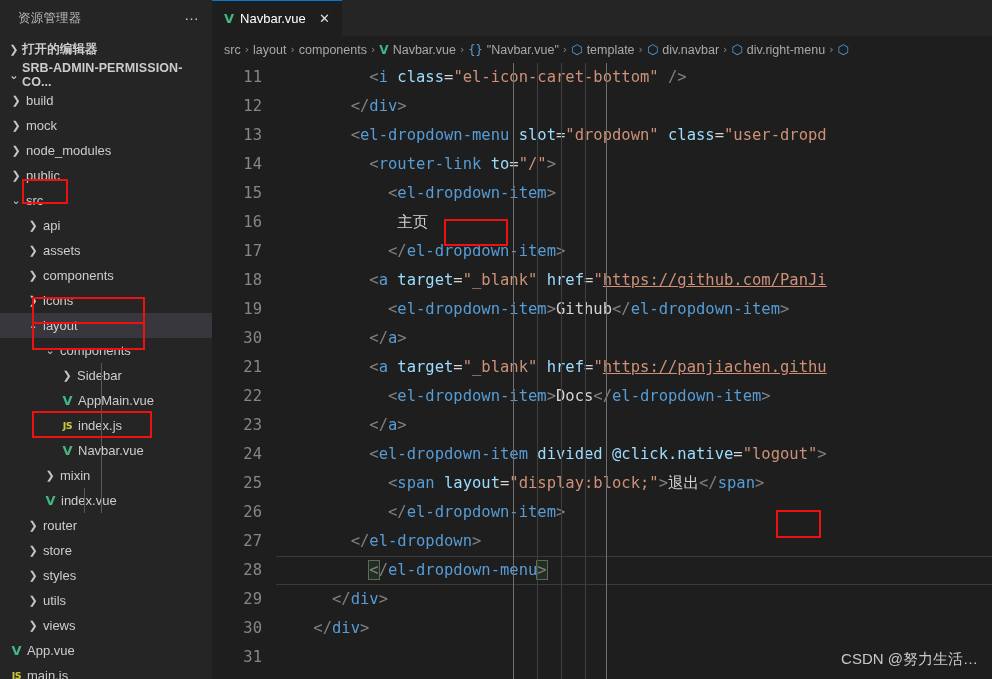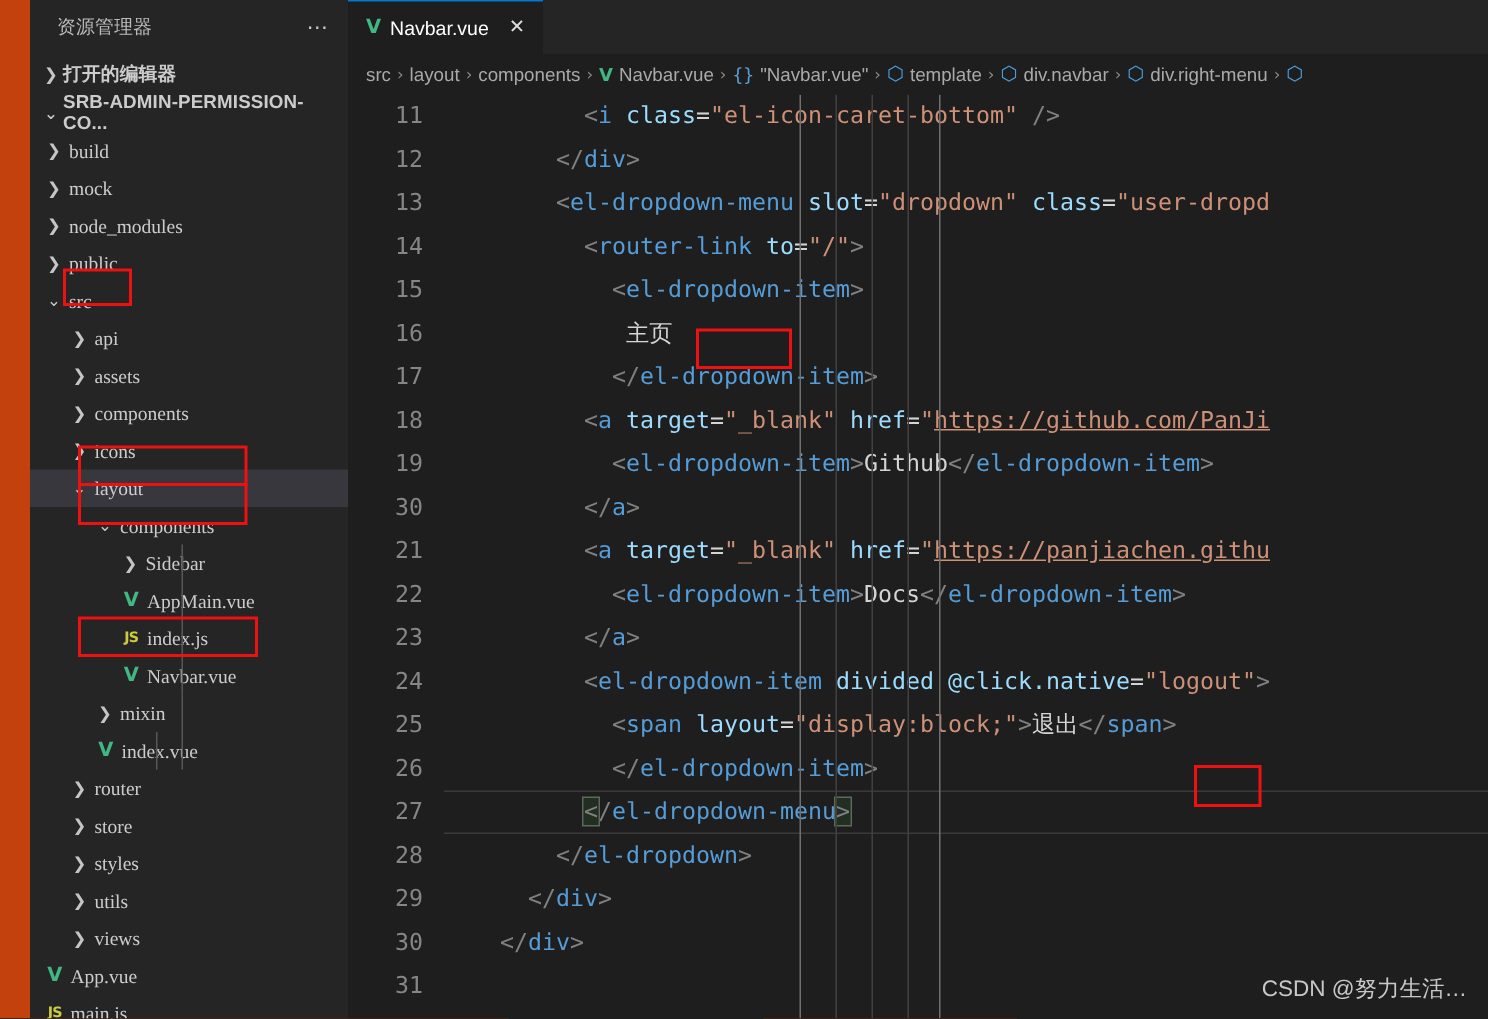--- a/index.html
+++ b/index.html
@@ -6,22 +6,21 @@
   html, body {
     width: 992px; height: 679px;
     background: #1e1e1e;
     font-family: "Liberation Sans", sans-serif;
     overflow: hidden;
   }
   #app {
     position: relative;
     width: 992px; height: 679px;
     display: flex;
-    background: #c2410c;
-    padding-left: 20px;
+    background: #4d7c0f;
   }
 
   
   .sidebar {
     width: 212px; height: 679px;
     background: #252526;
     flex: 0 0 212px;
     position: relative;
     overflow: hidden;
   }
@@ -65,21 +64,21 @@
   .sb-row {
     height: 25px;
     display: flex;
     align-items: center;
     color: #cccccc;
     font-size: 13px;
     position: relative;
     white-space: nowrap;
   }
   .sb-row.selected { background: #37373d; }
-  .sb-row .lbl { padding-left: 2px; font-family: Liberation Serif, serif; }
+  .sb-row .lbl { padding-left: 2px; }
   .ficon {
     width: 17px; flex: 0 0 17px;
     font-size: 10.5px;
     font-weight: bold;
     text-align: center;
     font-family: "DejaVu Sans", sans-serif;
   }
   .ficon.vue { color: #41b883; font-size: 13px; }
   .ficon.js  { color: #cbcb41; font-size: 9.5px; letter-spacing: -.5px; }
   .indent-line {
@@ -463,22 +462,22 @@
           <div class="cline">            <span class="t-brk">&lt;/</span><span class="t-tag">el-dropdown-item</span><span class="t-brk">&gt;</span></div>
           <div class="cline">          <span class="t-brk">&lt;</span><span class="t-tag">a</span><span class="t-txt"> </span><span class="t-attr">target</span><span class="t-eq">=</span><span class="t-str">"_blank"</span><span class="t-txt"> </span><span class="t-attr">href</span><span class="t-eq">=</span><span class="t-str">"</span><span class="t-link">https://github.com/PanJi</span></div>
           <div class="cline">            <span class="t-brk">&lt;</span><span class="t-tag">el-dropdown-item</span><span class="t-brk">&gt;</span><span class="t-txt">Github</span><span class="t-brk">&lt;/</span><span class="t-tag">el-dropdown-item</span><span class="t-brk">&gt;</span></div>
           <div class="cline">          <span class="t-brk">&lt;/</span><span class="t-tag">a</span><span class="t-brk">&gt;</span></div>
           <div class="cline">          <span class="t-brk">&lt;</span><span class="t-tag">a</span><span class="t-txt"> </span><span class="t-attr">target</span><span class="t-eq">=</span><span class="t-str">"_blank"</span><span class="t-txt"> </span><span class="t-attr">href</span><span class="t-eq">=</span><span class="t-str">"</span><span class="t-link">https://panjiachen.githu</span></div>
           <div class="cline">            <span class="t-brk">&lt;</span><span class="t-tag">el-dropdown-item</span><span class="t-brk">&gt;</span><span class="t-txt">Docs</span><span class="t-brk">&lt;/</span><span class="t-tag">el-dropdown-item</span><span class="t-brk">&gt;</span></div>
           <div class="cline">          <span class="t-brk">&lt;/</span><span class="t-tag">a</span><span class="t-brk">&gt;</span></div>
           <div class="cline">          <span class="t-brk">&lt;</span><span class="t-tag">el-dropdown-item</span><span class="t-txt"> </span><span class="t-attr">divided</span><span class="t-txt"> </span><span class="t-attr">@click.native</span><span class="t-eq">=</span><span class="t-str">"logout"</span><span class="t-brk">&gt;</span></div>
           <div class="cline">            <span class="t-brk">&lt;</span><span class="t-tag">span</span><span class="t-txt"> </span><span class="t-attr">layout</span><span class="t-eq">=</span><span class="t-str">"display:block;"</span><span class="t-brk">&gt;</span><span class="t-cn">退出</span><span class="t-brk">&lt;/</span><span class="t-tag">span</span><span class="t-brk">&gt;</span></div>
           <div class="cline">            <span class="t-brk">&lt;/</span><span class="t-tag">el-dropdown-item</span><span class="t-brk">&gt;</span></div>
+          <div class="cline">        <span class="t-brk">&lt;/</span><span class="t-tag">el-dropdown</span><span class="t-brk">&gt;</span></div>
           <div class="cline current">          <span class="t-brk bracket-hl">&lt;</span><span class="t-brk">/</span><span class="t-tag">el-dropdown-menu</span><span class="t-brk bracket-hl">&gt;</span></div>
-          <div class="cline">        <span class="t-brk">&lt;/</span><span class="t-tag">el-dropdown</span><span class="t-brk">&gt;</span></div>
           <div class="cline">      <span class="t-brk">&lt;/</span><span class="t-tag">div</span><span class="t-brk">&gt;</span></div>
           <div class="cline">    <span class="t-brk">&lt;/</span><span class="t-tag">div</span><span class="t-brk">&gt;</span></div>
         </div>
     </div>
 
     <div class="watermark">CSDN @努力生活…</div>
     <div id="ed-redboxes">
         <div class="redbox" style="left: 232px; top: 219px; width: 64px; height: 27px;"></div>
         <div class="redbox" style="left: 564px; top: 510px; width: 45px; height: 28px;"></div>
       </div>

